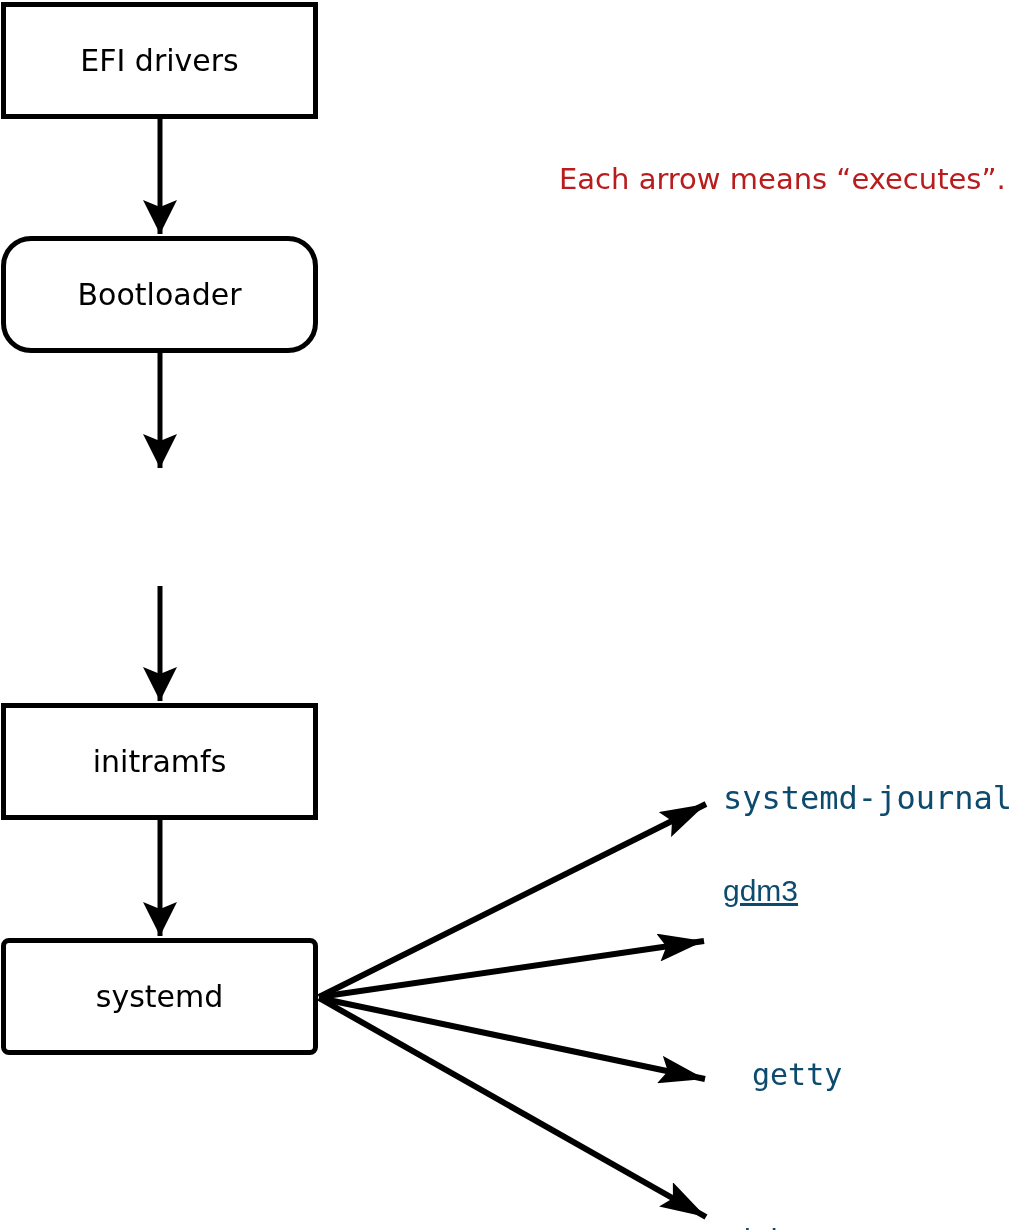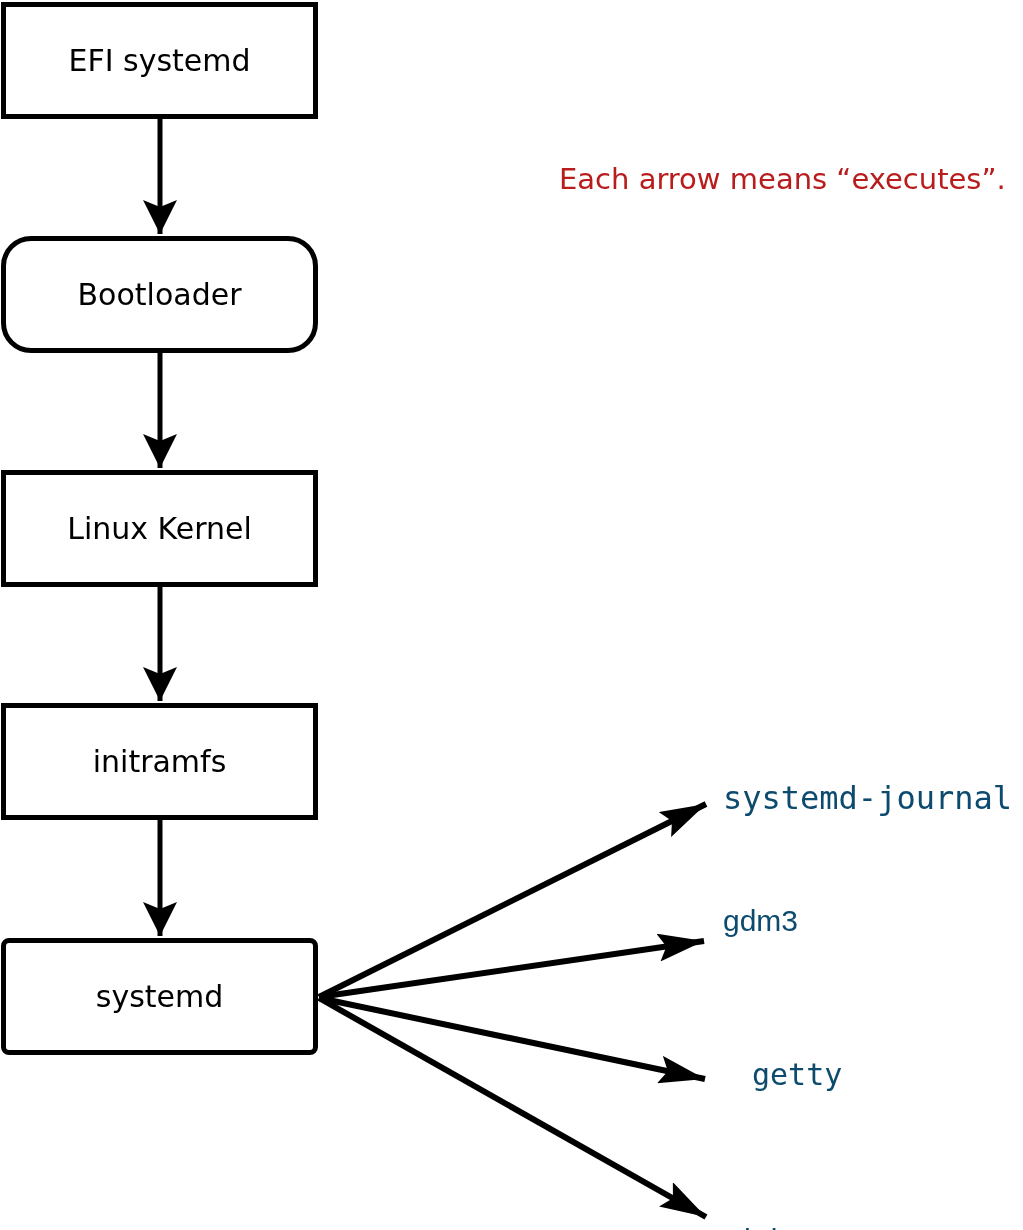--- a/index.html
+++ b/index.html
@@ -50,21 +50,21 @@
     white-space: nowrap;
     color: #b91c1c;
   }
   .target {
     position: absolute;
     white-space: nowrap;
     color: #0c4a6e;
     line-height: 1.1;
   }
   .t-journal { left: 723px; top: 779px; font: 32px "DejaVu Sans Mono", monospace; }
-  .t-gdm3    { left: 723px; top: 904px; font: 30px "Liberation Sans", sans-serif; }
+  .t-gdm3    { left: 723px; top: 874px; font: 30px "Liberation Sans", sans-serif; text-decoration: underline; }
   .t-getty   { left: 724px; top: 1057px; font: 30px "DejaVu Sans Mono", monospace; margin-left: 28px; }
   .t-sshd    { left: 714px; top: 1223px; font: 30px "Liberation Sans", sans-serif; }
 </style>
 </head>
 <body>
 
 <div class="canvas">
 
   <svg class="arrows-layer" width="1023" height="1230" viewBox="0 0 1023 1230" xmlns="http://www.w3.org/2000/svg">
     <defs>
@@ -81,27 +81,24 @@
     <line x1="160" y1="586" x2="160" y2="701" stroke="#000000" stroke-width="5" marker-end="url(#head-v)"></line>
     <line x1="160" y1="819" x2="160" y2="936" stroke="#000000" stroke-width="5" marker-end="url(#head-v)"></line>
 
     <line x1="319" y1="997" x2="706" y2="804" stroke="#000000" stroke-width="6" marker-end="url(#head-f)"></line>
     <line x1="319" y1="997" x2="704" y2="941" stroke="#000000" stroke-width="6" marker-end="url(#head-f)"></line>
     <line x1="319" y1="998" x2="705" y2="1079" stroke="#000000" stroke-width="6" marker-end="url(#head-f)"></line>
     <line x1="319" y1="998" x2="706" y2="1217" stroke="#000000" stroke-width="6" marker-end="url(#head-f)"></line>
   </svg>
 
   <div class="node n1">
-    <span class="node-label">EFI systemd</span>
+    <span class="node-label">EFI drivers</span>
   </div>
   <div class="node n2">
     <span class="node-label">Bootloader</span>
-  </div>
-  <div class="node n3">
-    <span class="node-label">Linux Kernel</span>
   </div>
   <div class="node n4">
     <span class="node-label">initramfs</span>
   </div>
   <div class="node n5">
     <span class="node-label">systemd</span>
   </div>
 
   <div class="note">Each arrow means “executes”.</div>
 

